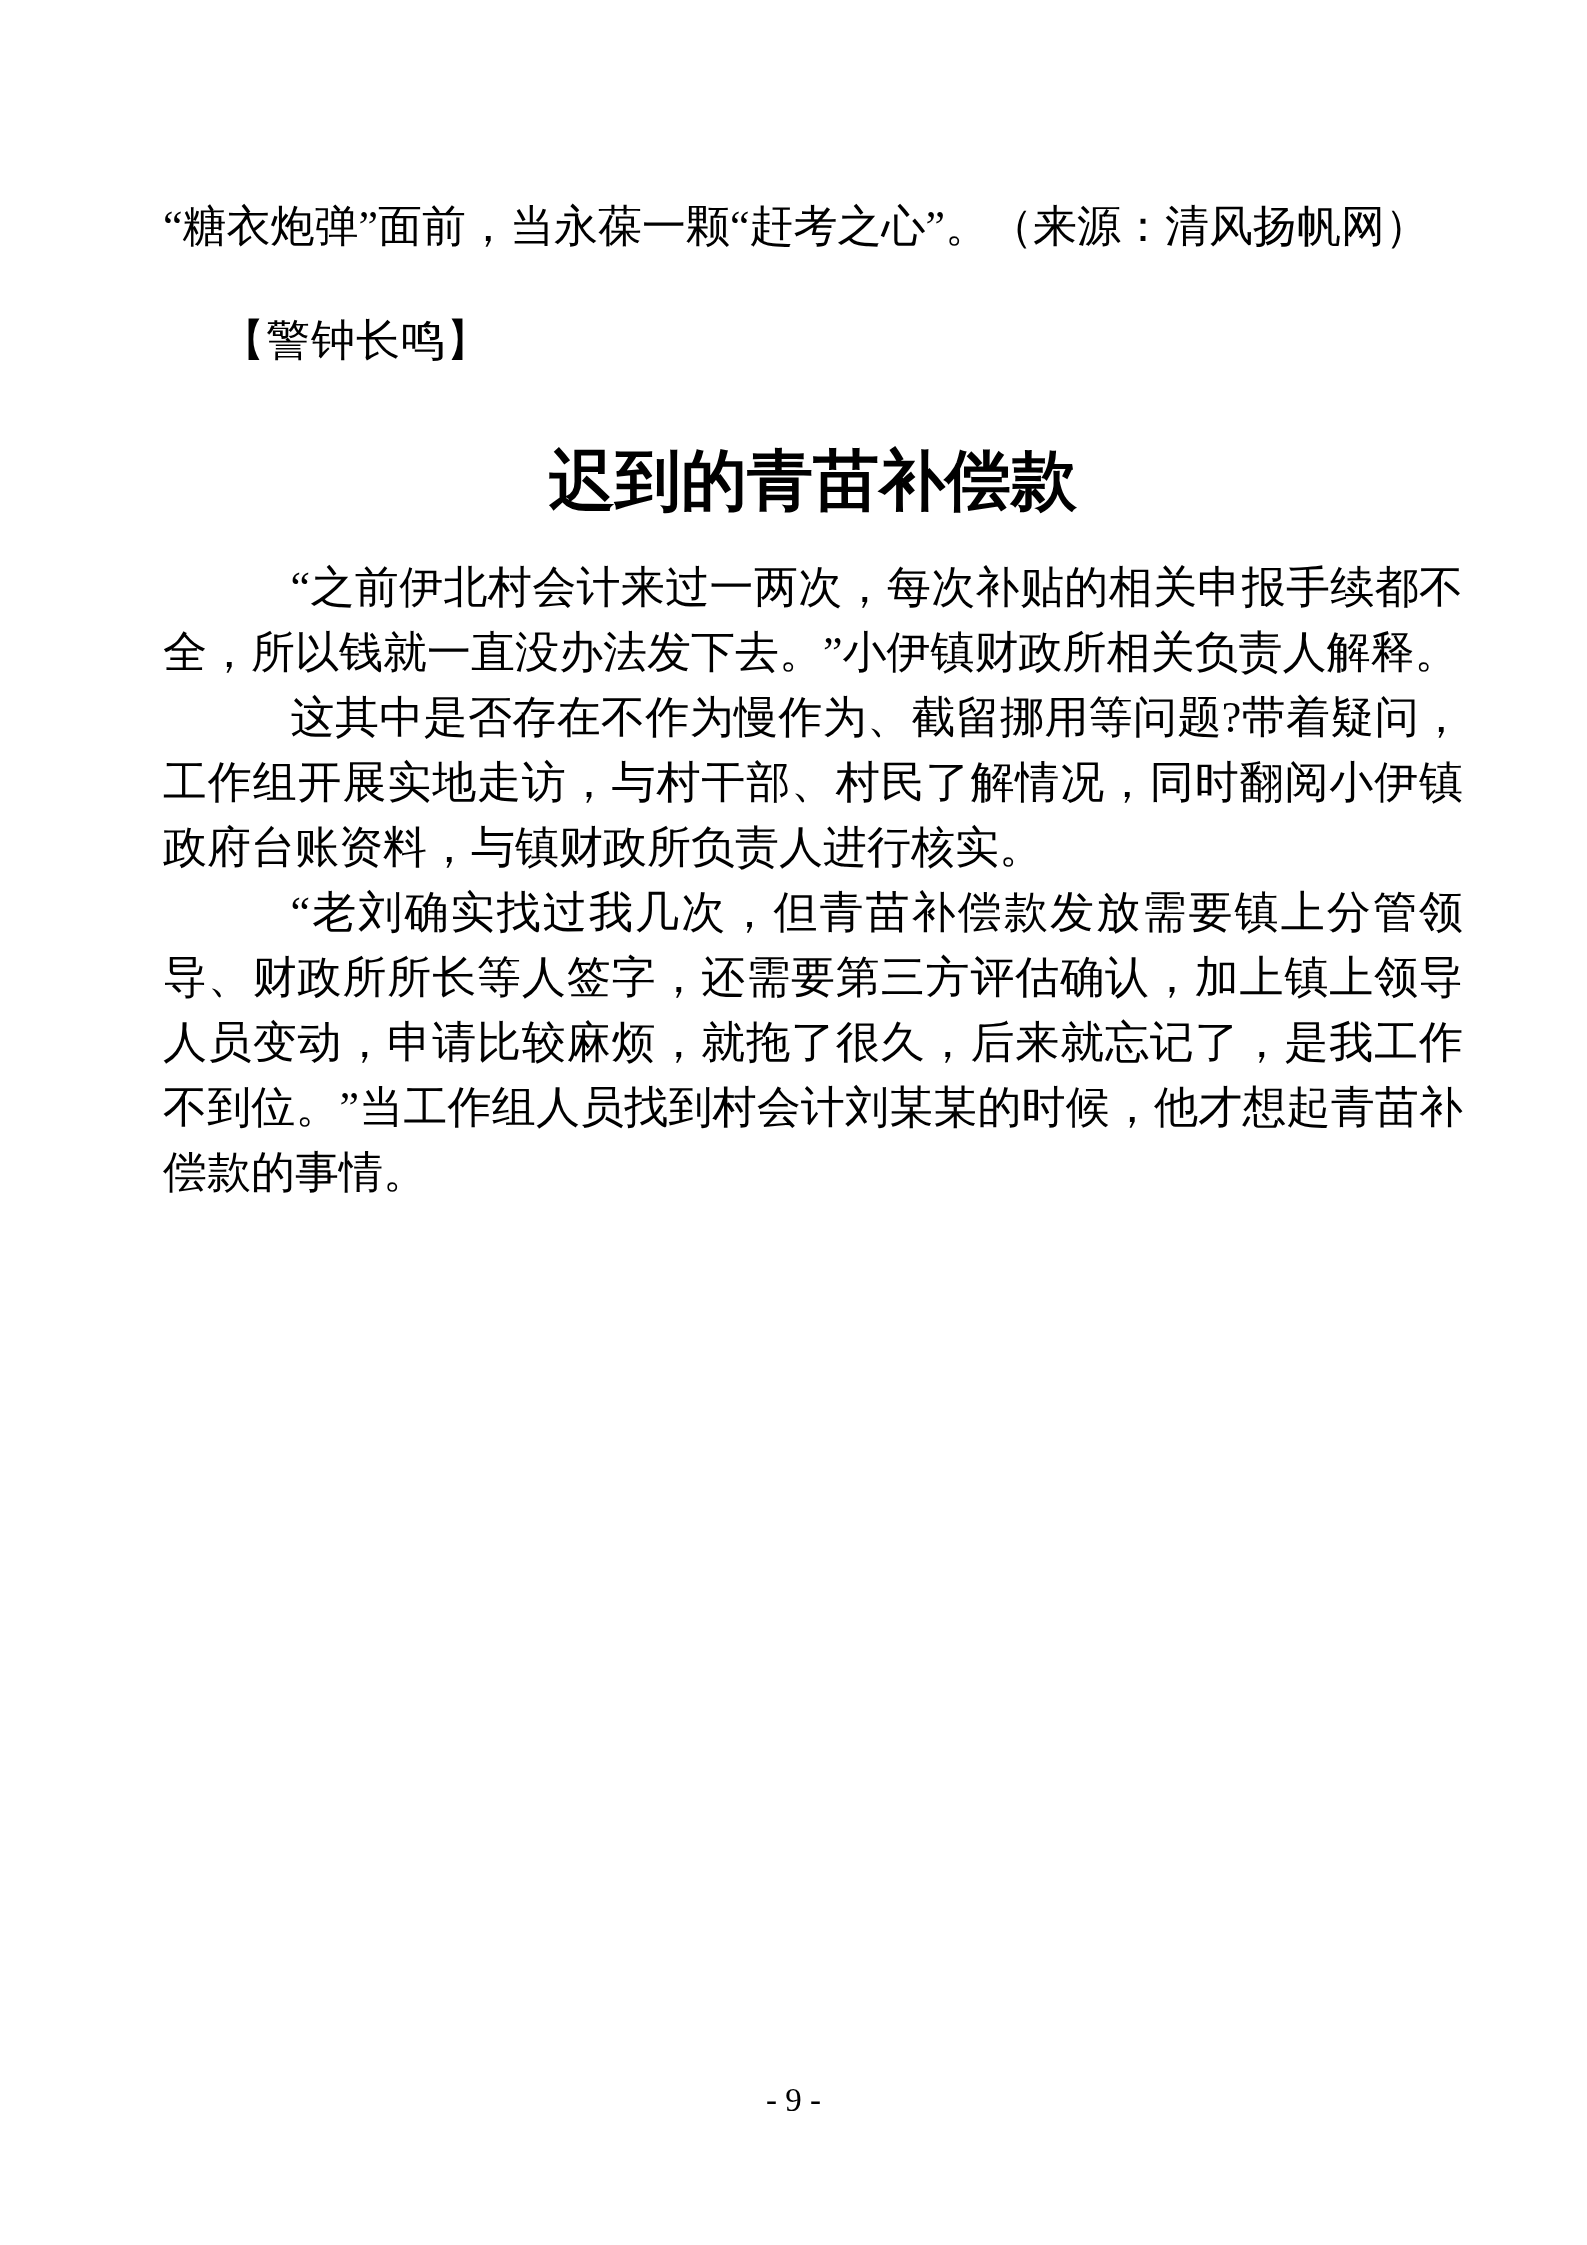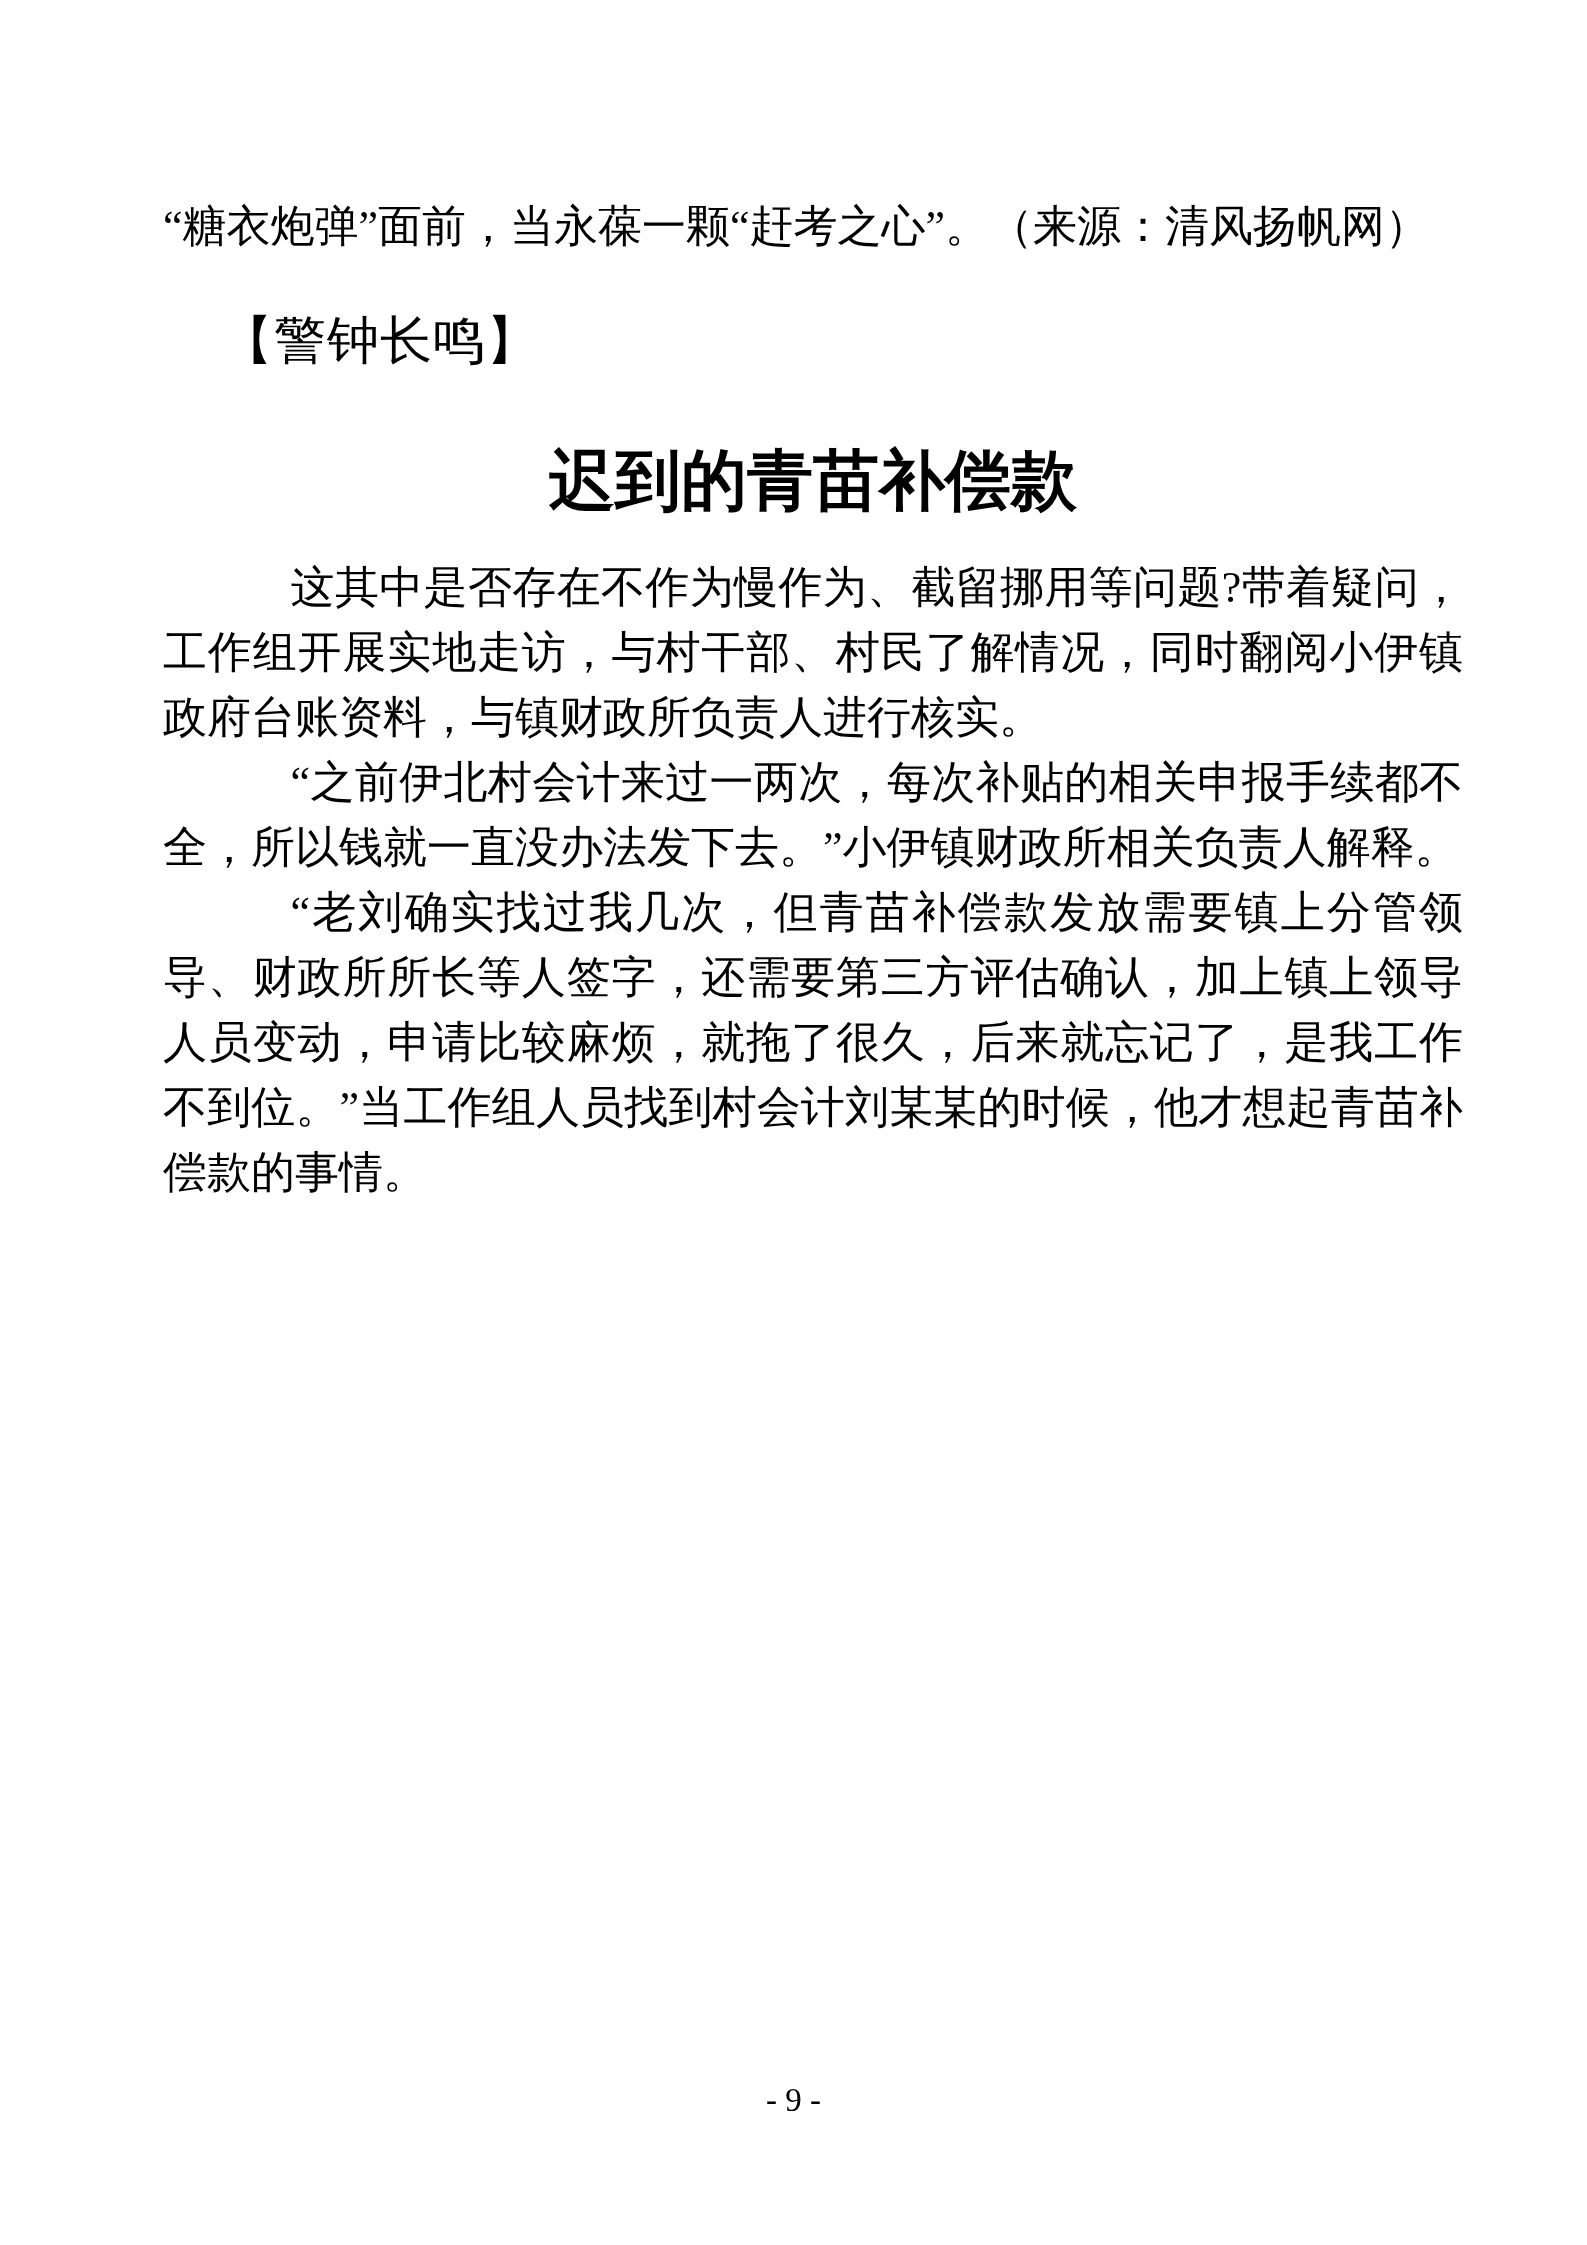--- a/index.html
+++ b/index.html
@@ -32,21 +32,21 @@
     word-break: break-all;
     color: #000000;
   }
   .para.lead {
     text-indent: 0;
     line-height: 62px;
   }
   .section-header {
     margin-top: 52px;
     margin-left: 58px;
-    font-size: 52px;
+    font-size: 44px;
     line-height: 62px;
     font-weight: normal;
     letter-spacing: 1px;
   }
   .article-title {
     margin: 74px 0 0 0;
     font-size: 66px;
     line-height: 70px;
     font-weight: bold;
     text-align: center;
@@ -71,20 +71,20 @@
 <div class="page">
   <div class="content">
 
     <p class="para lead">“糖衣炮弹”面前，当永葆一颗“赶考之心”。（来源：清风扬帆网）</p>
 
     <div class="section-header">【警钟长鸣】</div>
 
     <h1 class="article-title">迟到的青苗补偿款</h1>
 
     <div class="article-body">
+      <p class="para">“之前伊北村会计来过一两次，每次补贴的相关申报手续都不全，所以钱就一直没办法发下去。”小伊镇财政所相关负责人解释。</p>
       <p class="para">这其中是否存在不作为慢作为、截留挪用等问题?带着疑问，工作组开展实地走访，与村干部、村民了解情况，同时翻阅小伊镇政府台账资料，与镇财政所负责人进行核实。</p>
-      <p class="para">“之前伊北村会计来过一两次，每次补贴的相关申报手续都不全，所以钱就一直没办法发下去。”小伊镇财政所相关负责人解释。</p>
       <p class="para">“老刘确实找过我几次，但青苗补偿款发放需要镇上分管领导、财政所所长等人签字，还需要第三方评估确认，加上镇上领导人员变动，申请比较麻烦，就拖了很久，后来就忘记了，是我工作不到位。”当工作组人员找到村会计刘某某的时候，他才想起青苗补偿款的事情。</p>
     </div>
   </div>
 
   <div class="page-footer">- 9 -</div>
 </div>
 
 </body></html>

